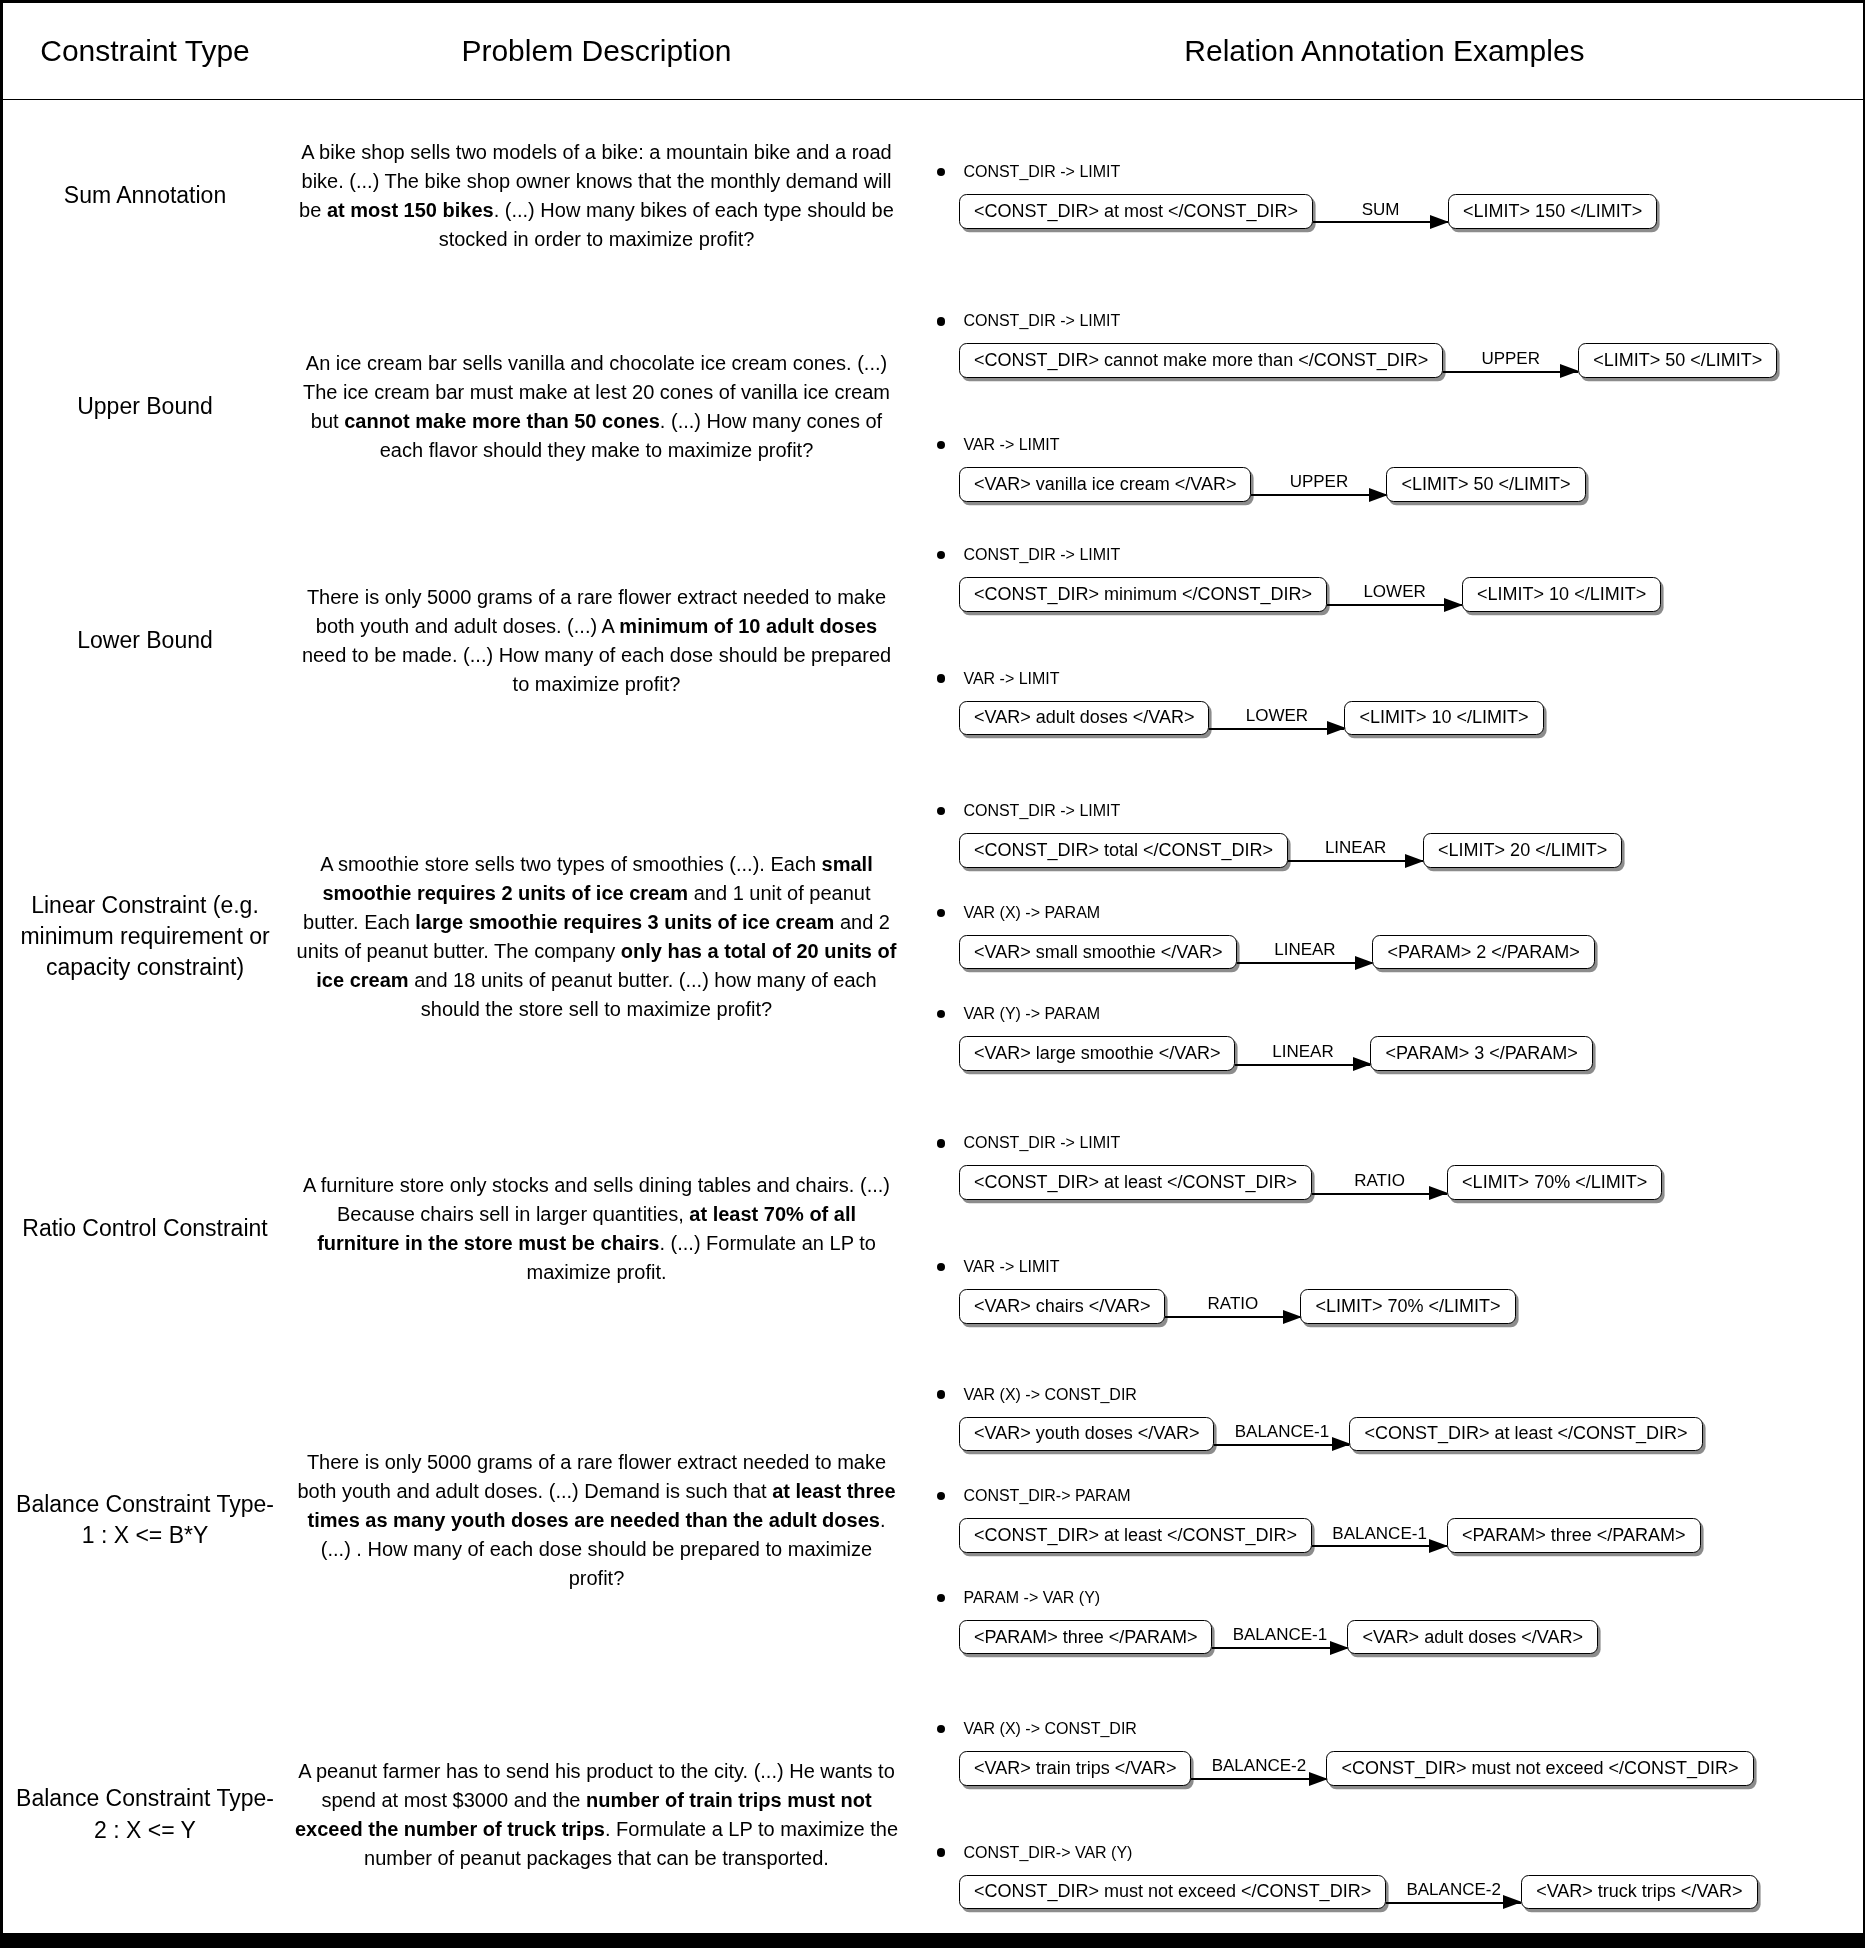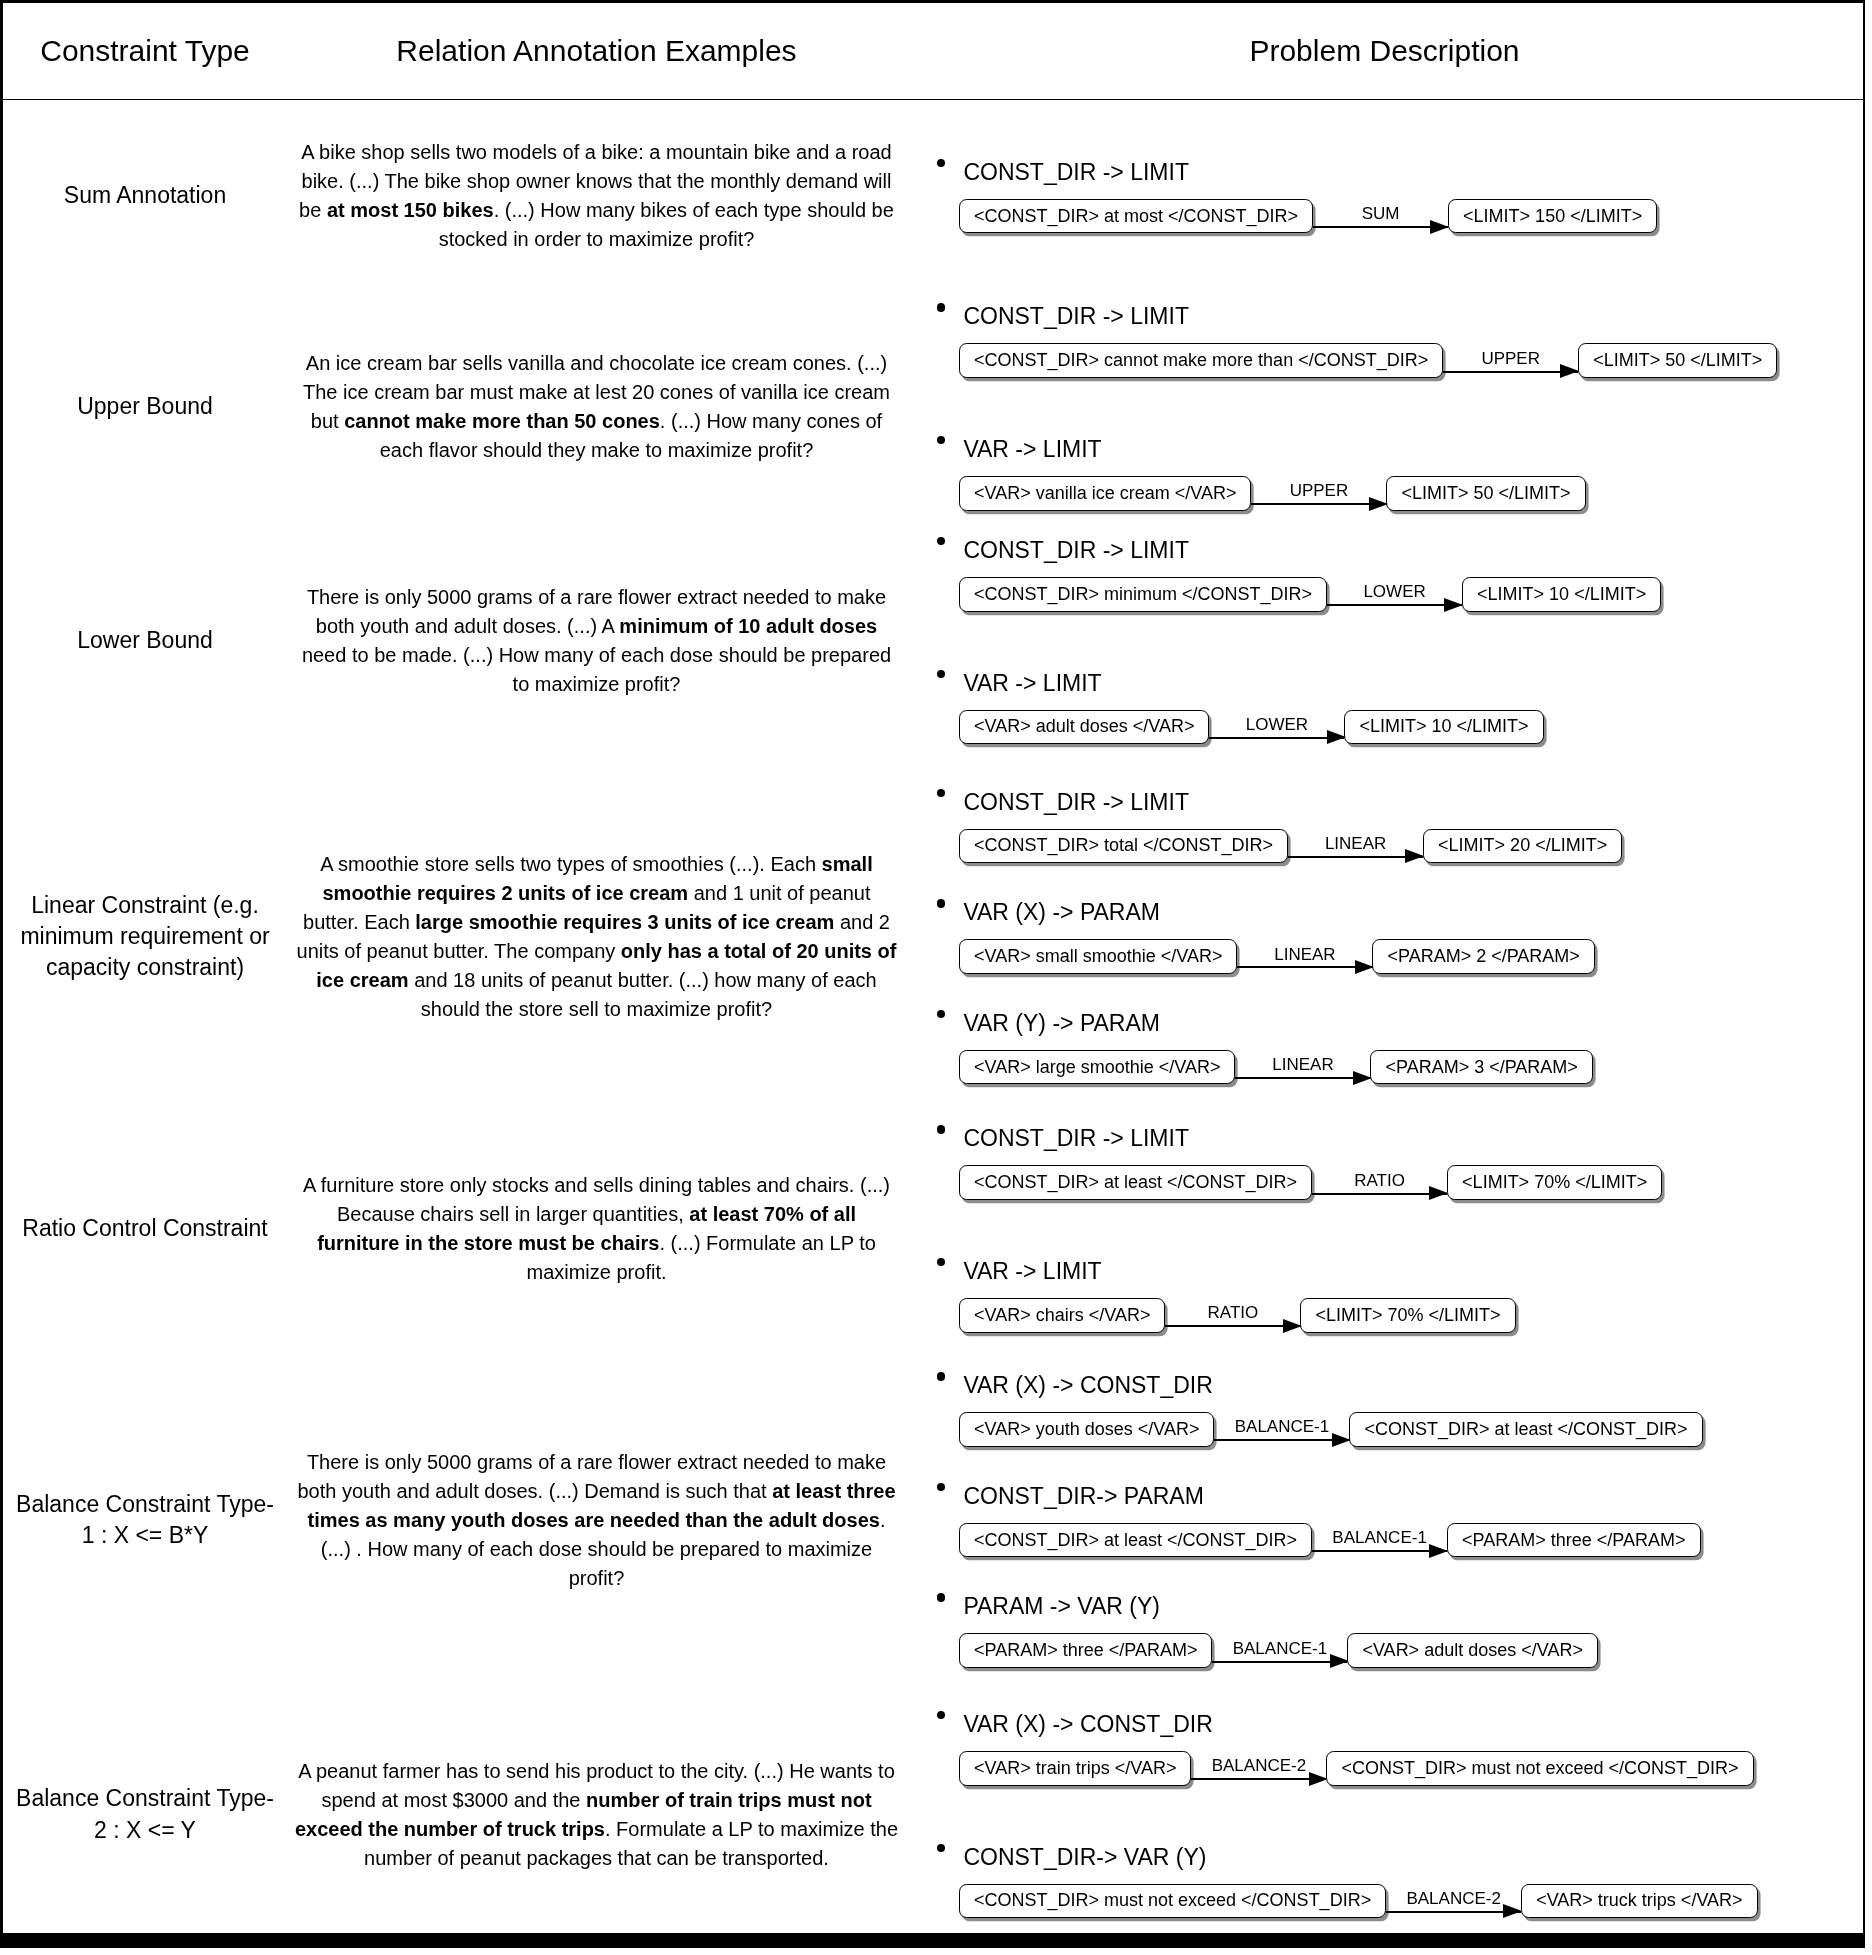--- a/index.html
+++ b/index.html
@@ -27,21 +27,21 @@
     display:flex;align-items:center;justify-content:center;
     text-align:center;font-size:20px;line-height:1.45;padding:0 6.5px;
   }
   .desc .seg{white-space:pre-wrap;}
   .desc .bold{font-weight:bold;}
   .rel{
     display:flex;flex-direction:column;justify-content:center;
     padding-left:31px;
   }
   .group{display:flex;flex-direction:column;}
-  .blabel{display:flex;align-items:flex-start;font-size:23px;}
+  .blabel{display:flex;align-items:center;font-size:16px;}
   .dot{width:8.4px;height:8.4px;border-radius:50%;background:#000;margin-right:18px;flex:0 0 auto;}
   .diagram{display:flex;align-items:center;margin-left:22px;margin-top:13px;}
   .node{
     border:1.9px solid #000;border-radius:7.7px;background:#fff;
     padding:5.8px 14px;font-size:18px;white-space:nowrap;
     box-shadow:2.6px 3.2px 0 rgba(0,0,0,0.45);
     flex:0 0 auto;
   }
   .edge{display:flex;flex-direction:column;align-items:center;width:135px;flex:0 0 auto;}
   .edge-label{font-size:17px;margin-bottom:1.9px;white-space:nowrap;}
@@ -49,22 +49,22 @@
   .line::after{
     content:"";position:absolute;right:-1.3px;top:-8.4px;width:0;height:0;
     border-left:19.4px solid #000;border-top:7px solid transparent;border-bottom:7px solid transparent;
   }
 </style>
 </head>
 <body>
 
 <div class="grid" id="grid" style="grid-template-rows: 97px 192px 230px 237px 355px 230px 352px 237px;">
   <div class="cell head">Constraint Type</div>
+  <div class="cell head">Problem Description</div>
   <div class="cell head">Relation Annotation Examples</div>
-  <div class="cell head">Problem Description</div>
 <div class="cell type">
       <span>Sum Annotation</span>
     </div>
     <div class="cell desc">
       <div><span class="seg">A bike shop sells two models of a bike: a mountain bike and a road bike. (...) The bike shop owner knows that the monthly demand will be </span><span class="seg bold">at most 150 bikes</span><span class="seg">. (...) How many bikes of each type should be stocked in order to maximize profit?</span></div>
     </div>
     <div class="cell rel" style="gap: 0px;">
       <div class="group">
         <div class="blabel">
           <span class="dot"></span>

